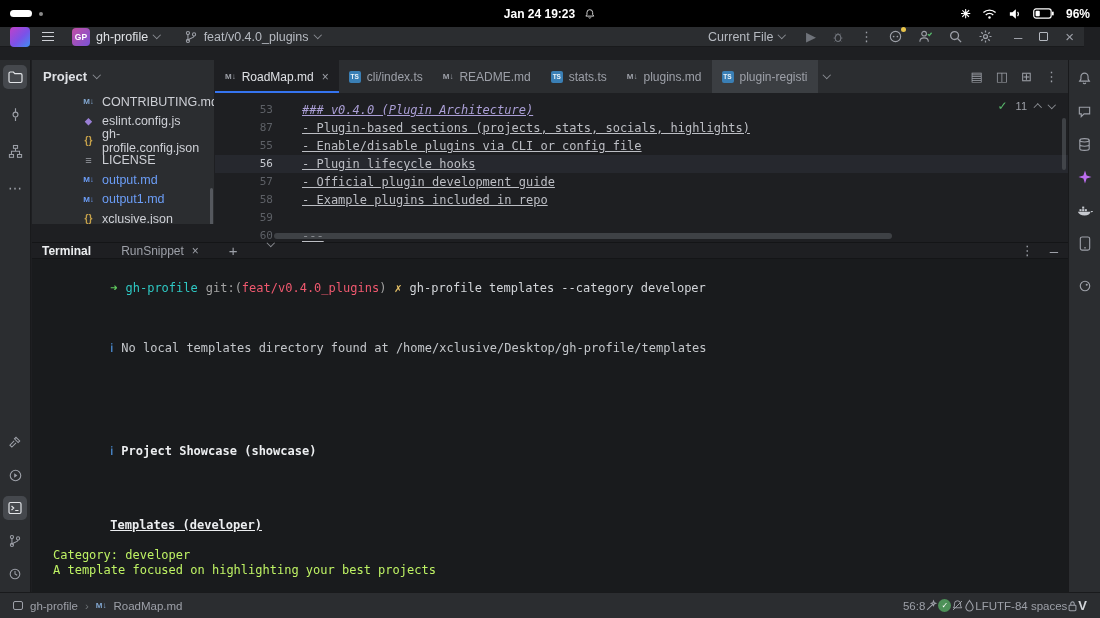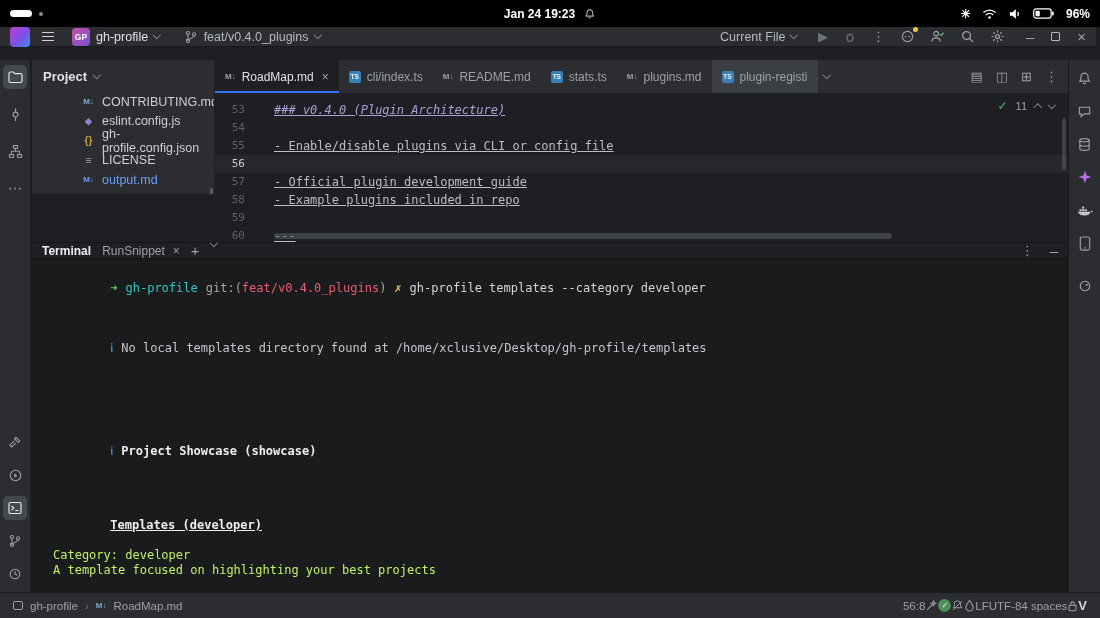--- a/index.html
+++ b/index.html
@@ -12,21 +12,21 @@
   
   .sysbar { position:absolute; top:0; left:0; right:0; height:27px; background:#000;
     display:flex; align-items:center; padding:0 10px; color:#fff; font-size:12px; font-weight:700; }
   .sys-left { display:flex; align-items:center; gap:7px; }
   .pill { width:22px; height:7px; background:#fff; border-radius:4px; }
   .sys-dot { width:4px; height:4px; background:#8a8a8a; border-radius:50%; }
   .sys-center { position:absolute; left:50%; transform:translateX(-50%); display:flex; align-items:center; gap:9px; }
   .sys-right { margin-left:auto; display:flex; align-items:center; gap:11px; }
   .sun { color:#fff; font-size:12px; }
   
-  .titlebar { position:absolute; top:27px; left:0; right:4px; height:20px; background:#2b2d30;
+  .titlebar { position:absolute; top:27px; left:0; right:16px; height:20px; background:#2b2d30;
     border-bottom:1px solid #191a1c; display:flex; align-items:center; padding:0 10px; color:#b6bac1; }
   .tb-left { display:flex; align-items:center; gap:12px; }
   .ide-logo { width:20px; height:20px; border-radius:4px; background:linear-gradient(135deg,#c040c9 0%,#7a52e8 55%,#3e8ef0 100%); }
   .burger { display:flex; flex-direction:column; gap:2.5px; }
   .burger span { display:block; width:12px; height:1.6px; background:#ced0d6; }
   .widget { display:flex; align-items:center; gap:6px; padding:3px 6px; border-radius:5px; }
   .gp-badge { width:18px; height:18px; border-radius:4px; background:linear-gradient(135deg,#c24fa4,#7a52d6);
     color:#fff; font-size:8.5px; font-weight:700; display:flex; align-items:center; justify-content:center; }
   .wname { color:#dfe1e5; font-size:12.5px; }
   .bname { color:#b6bac1; font-size:12.5px; }
@@ -45,21 +45,21 @@
   .leftstrip { position:absolute; left:0; top:0; bottom:0; width:31px; background:#2b2d30;
     border-right:1px solid #191a1c; display:flex; flex-direction:column; align-items:center; padding:5px 0 6px; }
   .rightstrip { position:absolute; right:0; top:0; bottom:0; width:32px; background:#2b2d30;
     border-left:1px solid #191a1c; display:flex; flex-direction:column; align-items:center; padding:6px 0; gap:9px; }
   .icon-btn { width:24px; height:24px; border-radius:5px; display:flex; align-items:center; justify-content:center; color:#9da0a8; }
   .icon-btn.active { background:#45484d; color:#e2e4e8; }
   .strip-gap { flex:1; }
   .leftstrip .icon-btn { margin-bottom:9px; }
   .leftstrip .grp-top .icon-btn { margin-bottom:13px; }
   
-  .project { position:absolute; left:32px; top:0; width:182px; height:134px; background:#2b2d30; overflow:hidden; }
+  .project { position:absolute; left:32px; top:0; width:182px; height:164px; background:#2b2d30; overflow:hidden; }
   .proj-head { height:32px; display:flex; align-items:center; gap:7px; padding:0 11px; color:#dfe1e5; font-size:13px; font-weight:600; }
   .tree-row { height:19.5px; display:flex; align-items:center; gap:6px; padding-left:49px; font-size:12.5px; color:#ced0d6; }
   .fi { width:15px; flex:0 0 15px; font-size:8px; font-weight:700; text-align:center; }
   .fi-md { color:#82a7d0; }
   .fi-js { color:#9a7fd5; font-size:9px; }
   .fi-json { color:#c7a24a; font-size:10px; }
   .fi-text { color:#9da0a8; font-size:11px; }
   .mod { color:#6c9ef8; }
   .proj-scroll { position:absolute; right:1px; top:128px; width:3px; height:48px; background:#55585e; border-radius:2px; }
   
@@ -68,35 +68,35 @@
   .tab { display:flex; align-items:center; gap:6px; padding:0 10px; white-space:nowrap; }
   .tab.active { background:#1e1f22; color:#dfe1e5; box-shadow:inset 0 -2px 0 #3574f0; }
   .tab.hover { background:#3b3e42; }
   .ti-md { font-size:8px; font-weight:700; color:#9da0a8; }
   .ti-ts { width:12px; height:12px; border-radius:2px; background:#3a7fb5; color:#eaf2f8; font-size:6.5px; font-weight:700;
     display:flex; align-items:center; justify-content:center; }
   .tab-close { font-size:12px; color:#9da0a8; margin-left:2px; }
   .tab-aux { display:flex; align-items:center; padding:0 6px; }
   .tabbar-right { margin-left:auto; display:flex; align-items:center; gap:13px; padding-right:10px; font-size:13px; color:#9da0a8; }
   .code { position:relative; font-family:"DejaVu Sans Mono", monospace; font-size:12px; line-height:18px; padding-top:8px; }
-  .crow { display:flex; height:18px; white-space:pre; }
+  .crow { display:flex; height:18px; white-space:pre;padding-left:28px; }
   .crow.current { background:#26282e; }
   .ln { width:30px; flex:0 0 30px; text-align:right; color:#5d6066; font-size:11px; }
   .crow.current .ln { color:#c8cbd1; }
   .lt { padding-left:29px; color:#bcbec4;text-decoration:underline; }
   .crow.heading .lt { color:#ab9fd6; font-style:italic; }
   .analysis { position:absolute; top:39px; right:14px; display:flex; align-items:center; gap:8px;
     font-size:11px; color:#9da0a8; font-family:"Liberation Sans", sans-serif; }
   .ok-check { color:#57b66b; font-size:12px; }
   .hscroll { position:absolute; left:59px; bottom:3px; width:618px; height:6px; background:#5a5d62; opacity:.55; border-radius:3px; }
   .vscroll { position:absolute; right:2px; top:58px; width:4px; height:52px; background:#5a5d62; opacity:.55; border-radius:2px; }
   
   .terminal { position:absolute; left:32px; top:182px; right:32px; bottom:0; background:#191b1d; display:flex; flex-direction:column; }
   .term-head { height:27px; background:#1e1f22; border-top:1px solid #141517; border-bottom:1px solid #141517;
-    display:flex; gap:11px; padding:0 10px; font-size:12px; color:#9da0a8; }
+    display:flex; gap:30px; padding:0 10px; font-size:12px; color:#9da0a8; }
   .tt-active { color:#eceef0; font-weight:700; }
   .tt { display:flex; align-items:center; gap:6px; }
   .term-head-right { margin-left:auto; display:flex; align-items:center; gap:16px; font-size:13px; }
   .term-body { flex:1; position:relative; padding:7px 10px 0 6px; font-family:"DejaVu Sans Mono", monospace;
     font-size:12px; line-height:15px; color:#c4c7cb; }
   .tl { white-space:pre-wrap; }
   .mt1 { margin-top:15px; } .mt2 { margin-top:29px; } .mt4 { margin-top:58px; }
   .tp-arrow { color:#5fc75d; margin-right:8px; }
   .tp-dir { color:#2ec8c3; margin-right:8px; }
   .tp-git { color:#a3a3a3; }
@@ -424,28 +424,30 @@
           <span>⋮</span>
         </div>
       </div>
 
       <div class="code">
         <div class="crow heading">
           <span class="ln">53</span>
           <span class="lt">### v0.4.0 (Plugin Architecture)</span>
         </div>
         <div class="crow">
-          <span class="ln">54</span>
+          <span class="ln">87</span>
+          <span class="lt">- Plugin-based sections (projects, stats, socials, highlights)</span>
         </div>
         <div class="crow">
           <span class="ln">55</span>
           <span class="lt">- Enable/disable plugins via CLI or config file</span>
         </div>
         <div class="crow current">
           <span class="ln">56</span>
+          <span class="lt">- Plugin lifecycle hooks</span>
         </div>
         <div class="crow">
           <span class="ln">57</span>
           <span class="lt">- Official plugin development guide</span>
         </div>
         <div class="crow">
           <span class="ln">58</span>
           <span class="lt">- Example plugins included in repo</span>
         </div>
         <div class="crow">

